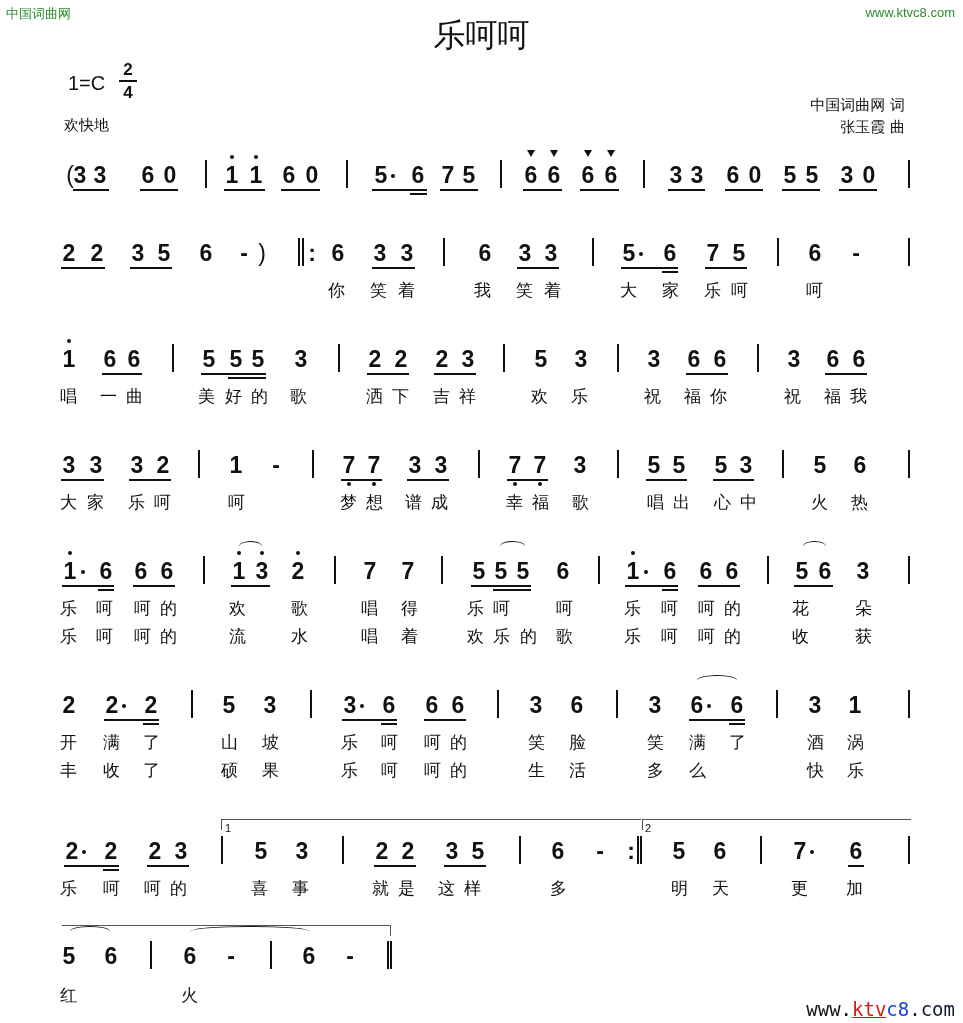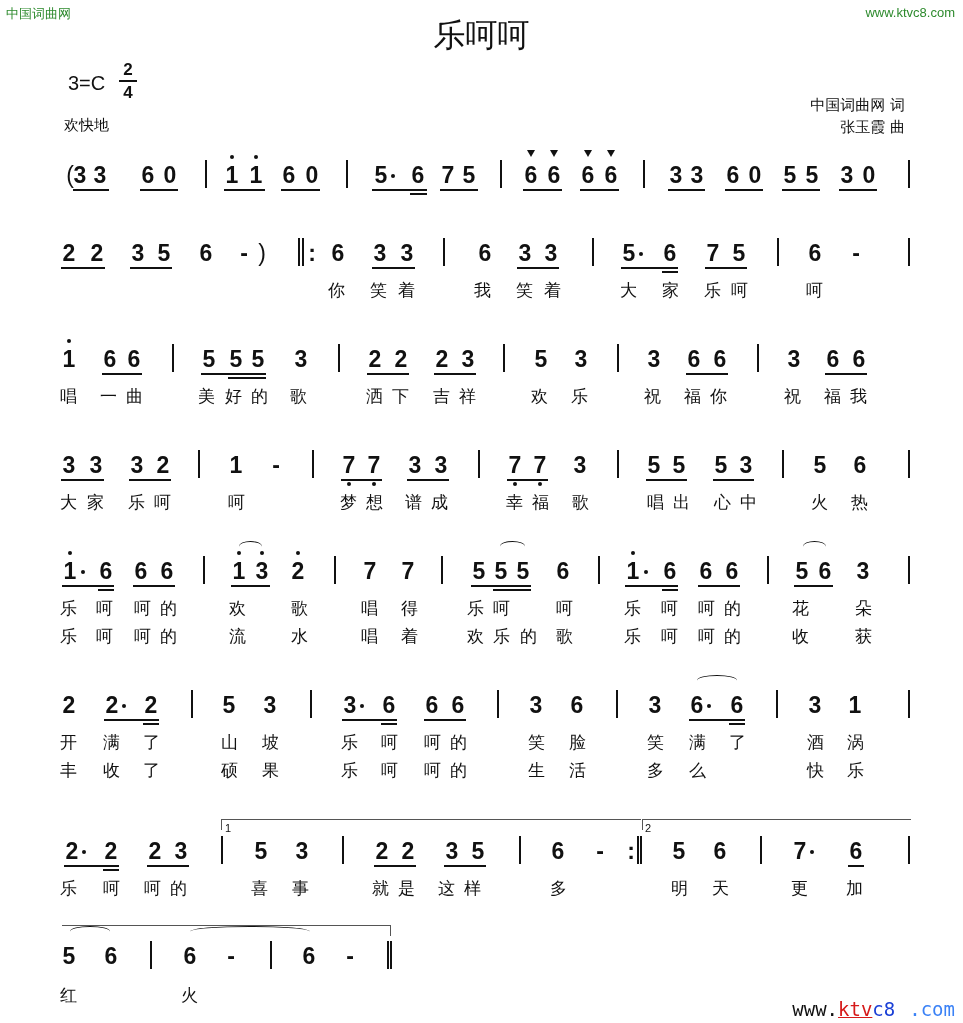--- a/index.html
+++ b/index.html
@@ -21,29 +21,29 @@
        font-size: 23px; line-height: 26px; text-align: center; width: 16px; }
   .bl { position: absolute; width: 2px; background: #111; }
   .ul { position: absolute; height: 2px; background: #111; }
   .dot-h { position: absolute; width: 4px; height: 4px; border-radius: 50%; background: #111; }
   .ly { position: absolute; font-size: 17px; line-height: 20px; white-space: nowrap; color: #111; }
   .arc { position: absolute; border-top: 1.5px solid #111; border-radius: 50% 50% 0 0; height: 10px; }
   .volta { position: absolute; border-top: 1.5px solid #555; border-left: 1.5px solid #555; height: 10px; }
   .volta-num { position: absolute; font-size: 11px; font-family: "Liberation Sans", sans-serif; }
   .tri { position: absolute; width: 0; height: 0; border-left: 4px solid transparent; border-right: 4px solid transparent; border-top: 7px solid #111; }
   .watermark { right: 8px; bottom: 3px; font-size: 19px; font-family: "DejaVu Sans Mono", monospace; letter-spacing: 0px; }
-  .wm-a { color: #111; } .wm-b { color: #d61a1a; text-decoration: underline; } .wm-c { color: #1a3fd6; } .wm-d { color: #3b82f6; padding-left: 14px; }
+  .wm-a { color: #111; } .wm-b { color: #d61a1a; text-decoration: underline; } .wm-c { color: #1a3fd6; } .wm-d { color: #0f172a; }
 </style>
 </head>
 <body>
 
 <div class="abs site-cn">中国词曲网</div>
 <div class="abs site-en">www.ktvc8.com</div>
 <div class="abs title">乐呵呵</div>
-<div class="abs key">3=C</div>
+<div class="abs key">1=C</div>
 <div class="frac">
   <div>2</div>
   <div class="bar"></div>
   <div>4</div>
 </div>
 <div class="abs tempo">欢快地</div>
 <div class="abs lyricist">中国词曲网 词</div>
 <div class="abs composer">张玉霞 曲</div>
 
 <div id="score">

